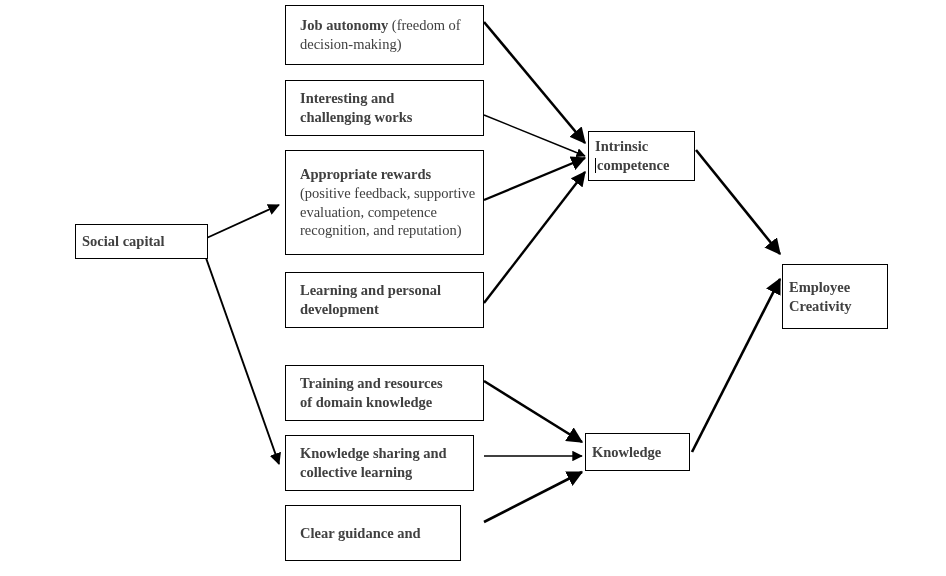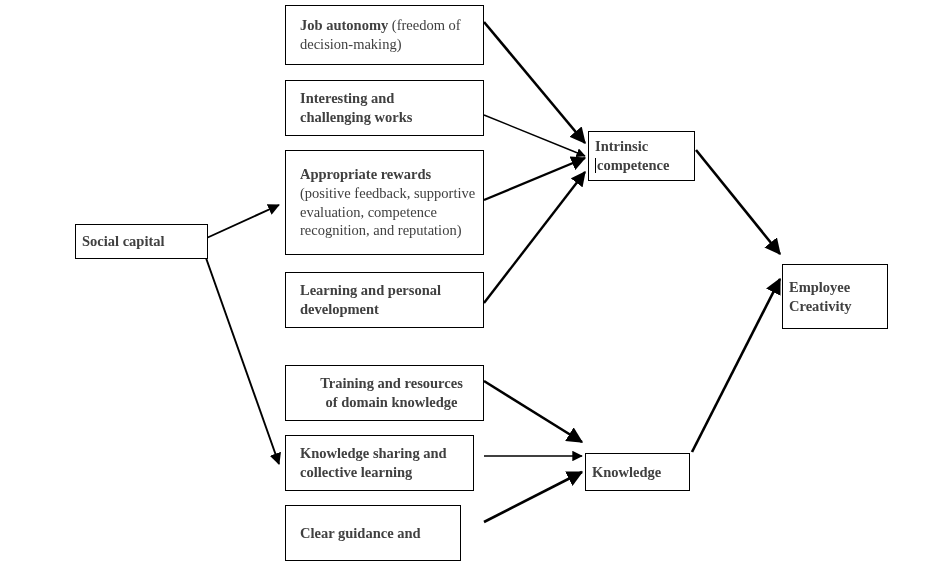--- a/index.html
+++ b/index.html
@@ -105,37 +105,37 @@
   </div>
 
   <div class="node" style="left:285px; top:150px; width:199px; height:105px;">
     <span class="txt"><span class="b">Appropriate rewards</span><br><span class="n">(positive feedback, supportive evaluation, competence recognition, and reputation)</span></span>
   </div>
 
   <div class="node" style="left:285px; top:272px; width:199px; height:56px;">
     <span class="txt b"><span>Learning and personal</span><br><span>development</span></span>
   </div>
 
-  <div class="node" style="left:285px; top:365px; width:199px; height:56px;text-align:center;">
+  <div class="node" style="left:285px; top:365px; width:199px; height:56px;">
     <span class="txt b"><span>Training and resources</span><br><span>of domain knowledge</span></span>
   </div>
 
   <div class="node" style="left:285px; top:435px; width:189px; height:56px;">
     <span class="txt b"><span>Knowledge sharing and</span><br><span>collective learning</span></span>
   </div>
 
   <div class="node" style="left:285px; top:505px; width:176px; height:56px;">
     <span class="txt b"><span>Clear guidance and</span><br></span>
   </div>
 
   <div class="node center" style="left:588px; top:131px; width:107px; height:50px;">
     <span class="txt b"><span>Intrinsic</span><br><span class="caret"></span><span>competence</span></span>
   </div>
 
-  <div class="node center" style="left:585px; top:453px; width:105px; height:38px;">
+  <div class="node center" style="left:585px; top:433px; width:105px; height:38px;">
     <span class="txt b">Knowledge</span>
   </div>
 
   <div class="node center" style="left:782px; top:240px; width:106px; height:65px;margin-top:24px;">
     <span class="txt b"><span>Employee</span><br><span>Creativity</span></span>
   </div>
 
 </div>
 
 </body></html>

